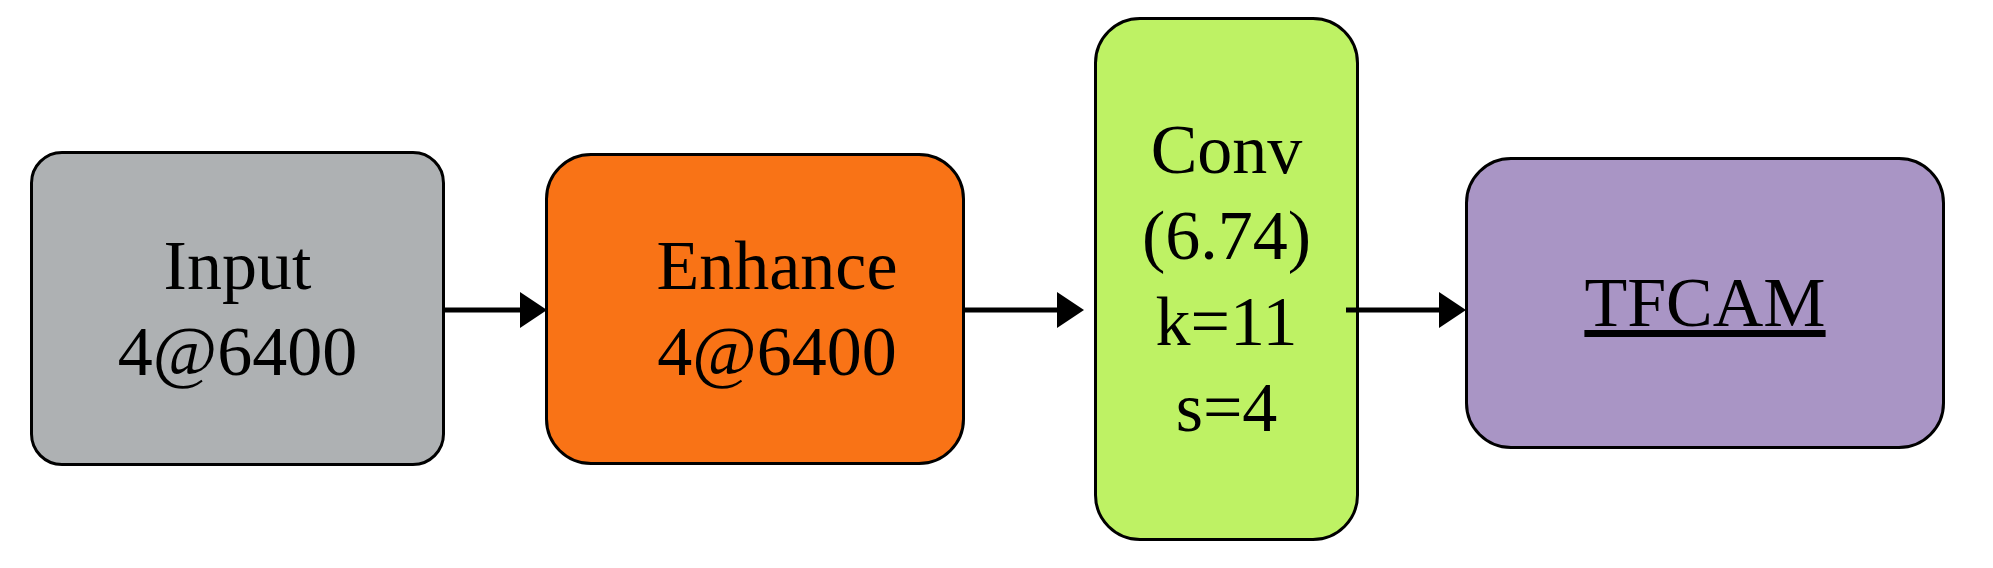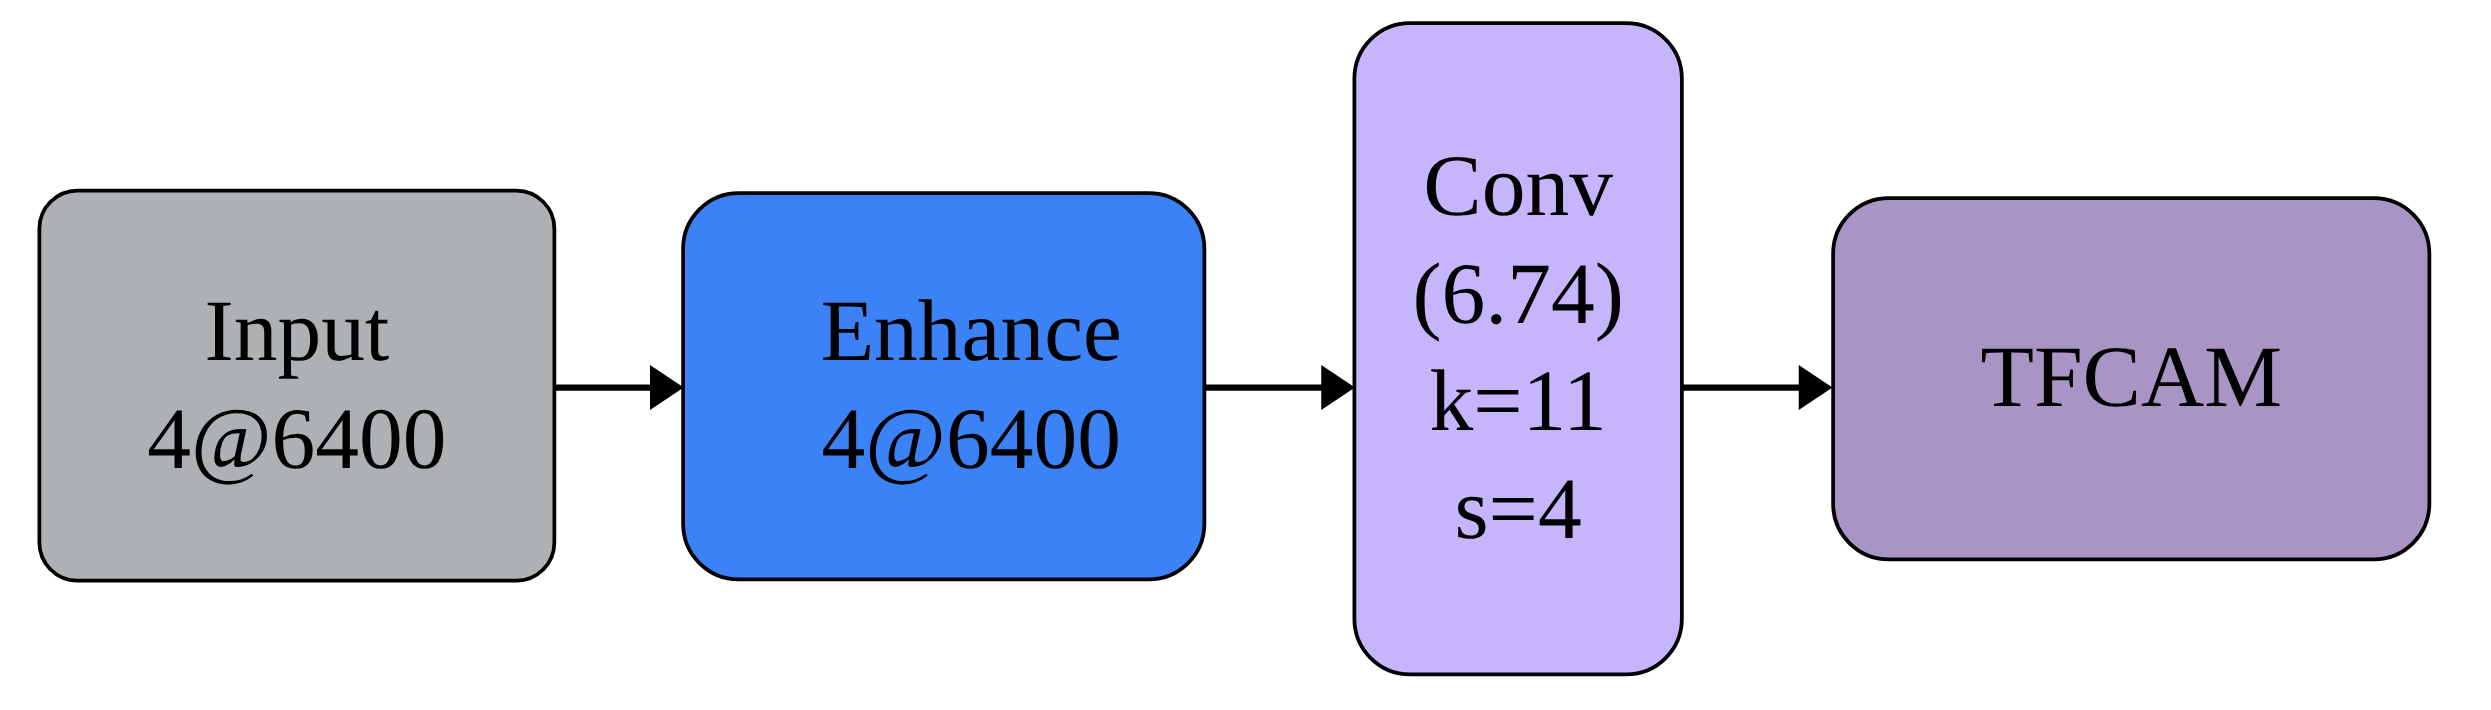--- a/index.html
+++ b/index.html
@@ -21,48 +21,48 @@
     align-items: center;
     justify-content: center;
     text-align: center;
     font-size: 70px;
     line-height: 86px;
   }
   .node .label { white-space: nowrap; }
   .node-input   { left: 30px;   top: 151px; width: 415px; height: 315px; border-radius: 32px; }
   .node-enhance { left: 545px;  top: 153px; width: 420px; height: 312px; }
   .node-conv    { left: 1082px; top: 17px;  width: 265px; height: 524px; }
-  .node-tfcam   { left: 1465px; top: 157px; width: 480px; height: 292px; }
+  .node-tfcam   { left: 1465px; top: 157px; width: 480px; height: 292px; text-decoration: underline; }
   .arrows-layer {
     position: absolute;
     left: 0; top: 0;
     width: 1993px; height: 568px;
     pointer-events: none;
   }
 </style>
 </head>
 <body>
 
 <div class="canvas">
 
   <div class="node node-input" style="background-color: rgb(174, 177, 179);">
     <div class="label">
       <div>Input</div>
       <div>4@6400</div>
     </div>
   </div>
 
-  <div class="node node-enhance" style="background-color: #3b82f6; padding-left: 44px;">
+  <div class="node node-enhance" style="background-color: #f97316; padding-left: 44px;">
     <div class="label">
       <div>Enhance</div>
       <div>4@6400</div>
     </div>
   </div>
 
-  <div class="node node-conv" style="background-color: #c4b5fd;">
+  <div class="node node-conv" style="background-color: #bef264; margin-left: 12px;">
     <div class="label">
       <div>Conv</div>
       <div>(6.74)</div>
       <div>k=11</div>
       <div>s=4</div>
     </div>
   </div>
 
   <div class="node node-tfcam" style="background-color: rgb(169, 149, 197);">
     <div class="label">

